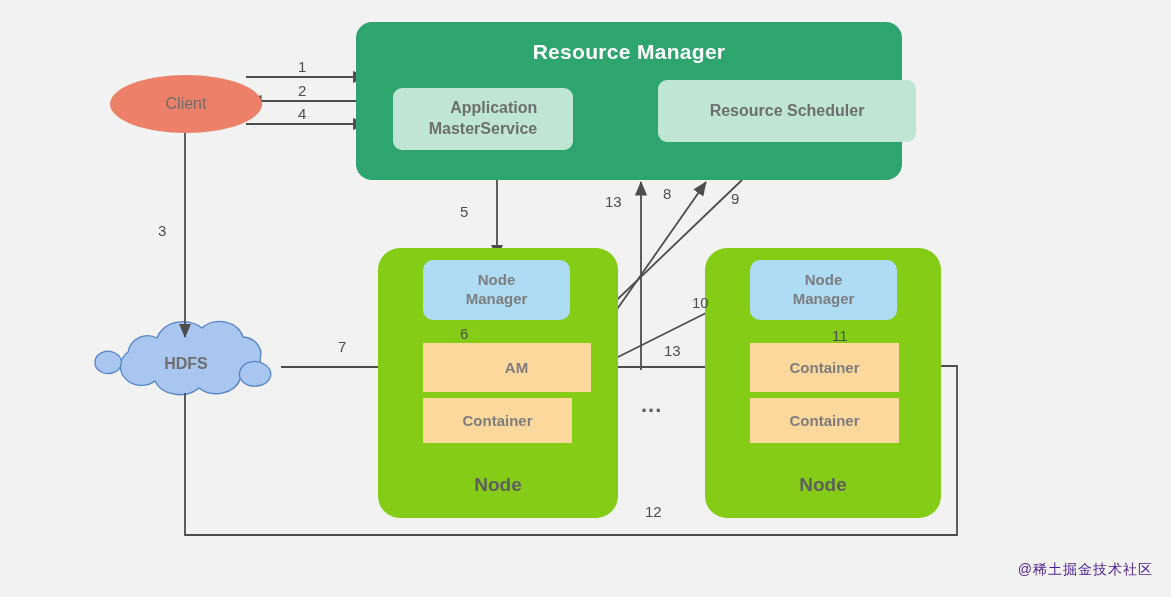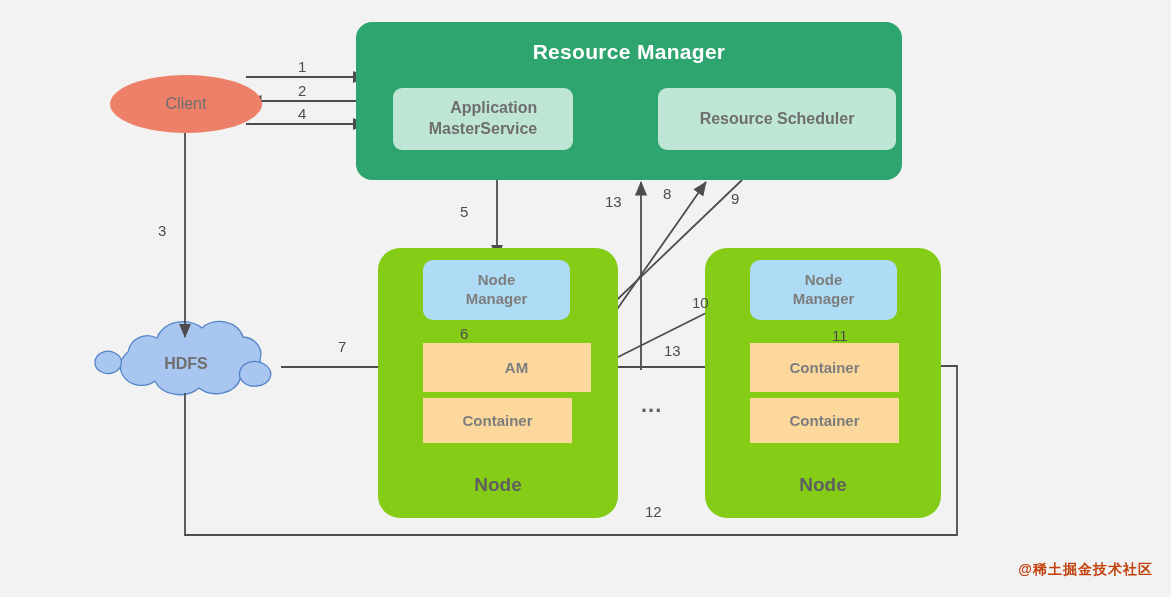--- a/index.html
+++ b/index.html
@@ -42,21 +42,21 @@
     color: #6e6e6e;
     font-size: 16px;
     font-weight: bold;
     display: flex;
     align-items: center;
     justify-content: center;
     text-align: center;
     line-height: 1.3;
   }
   .rm-sub.ams  { left: 393px; top: 88px; width: 180px; height: 62px; text-align: right; }
-  .rm-sub.sched{ left: 658px; top: 88px; width: 238px; height: 62px; }
+  .rm-sub.sched{ left: 658px; top: 80px; width: 258px; height: 62px; }
 
   
   .client-ellipse {
     position: absolute;
     left: 110px; top: 75px;
     width: 152px; height: 58px;
     background: #ec8068;
     border-radius: 50%;
     display: flex;
     align-items: center;
@@ -142,24 +142,23 @@
     color: #4d4d4d;
     font-size: 15px;
     font-weight: normal;
     white-space: nowrap;
   }
 
   
   .watermark {
     position: absolute;
     right: 18px; bottom: 18px;
-    color: #c2410c;
+    color: #4c1d95;
     font-size: 14px;
     letter-spacing: 1px;
-    font-weight: bold;
   }
 
   svg.edges {
     position: absolute;
     left: 0; top: 0;
     width: 1171px; height: 597px;
     pointer-events: none;
   }
 </style>
 </head>

